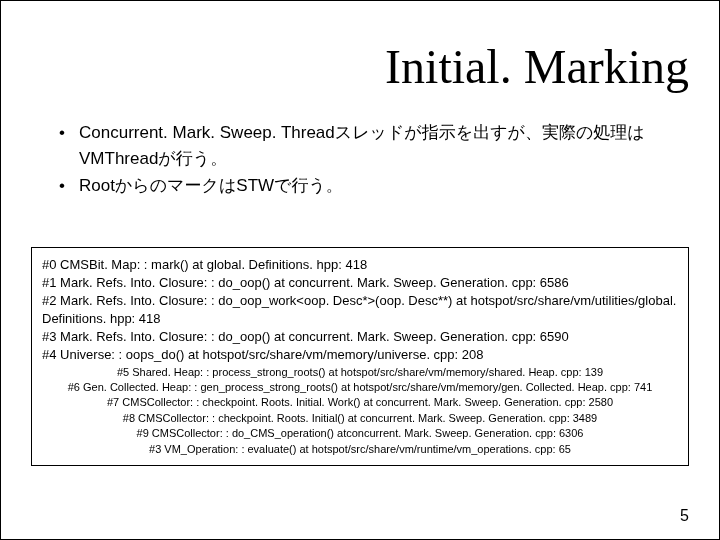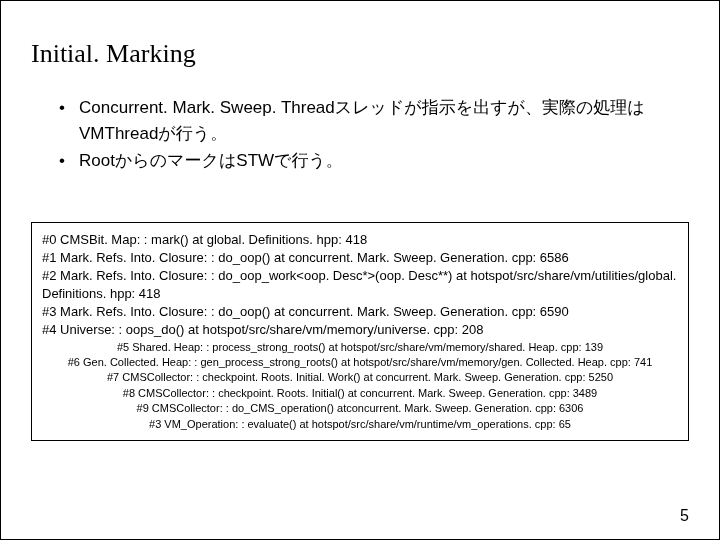--- a/index.html
+++ b/index.html
@@ -10,22 +10,22 @@
   }
   .slide {
     width: 720px;
     height: 540px;
     border: 1px solid #000;
     box-sizing: border-box;
     position: relative;
     padding: 20px 30px 30px 30px;
   }
   .title {
-    text-align: left;
-    font-size: 26px;
+    text-align: right;
+    font-size: 48px;
     margin: 18px 0 26px 0;
     font-weight: normal;
   }
   .bullets {
     margin: 0 0 14px 28px;
     padding: 0;
     list-style: none;
     font-size: 17px;
     line-height: 1.5;
     font-family: Arial, "Hiragino Sans", "Meiryo", sans-serif;
@@ -72,21 +72,21 @@
     </ul>
 
   <div class="trace-box">
       <div class="trace-line">#0  CMSBit. Map: : mark() at global. Definitions. hpp: 418</div>
       <div class="trace-line">#1  Mark. Refs. Into. Closure: : do_oop() at concurrent. Mark. Sweep. Generation. cpp: 6586</div>
       <div class="trace-line">#2  Mark. Refs. Into. Closure: : do_oop_work&lt;oop. Desc*&gt;(oop. Desc**)  at hotspot/src/share/vm/utilities/global. Definitions. hpp: 418</div>
       <div class="trace-line">#3  Mark. Refs. Into. Closure: : do_oop() at concurrent. Mark. Sweep. Generation. cpp: 6590</div>
       <div class="trace-line">#4  Universe: : oops_do() at hotspot/src/share/vm/memory/universe. cpp: 208</div>
       <div class="trace-line small">#5  Shared. Heap: : process_strong_roots() at hotspot/src/share/vm/memory/shared. Heap. cpp: 139</div>
       <div class="trace-line small">#6  Gen. Collected. Heap: : gen_process_strong_roots() at hotspot/src/share/vm/memory/gen. Collected. Heap. cpp: 741</div>
-      <div class="trace-line small">#7  CMSCollector: : checkpoint. Roots. Initial. Work() at concurrent. Mark. Sweep. Generation. cpp: 5250</div>
+      <div class="trace-line small">#7  CMSCollector: : checkpoint. Roots. Initial. Work() at concurrent. Mark. Sweep. Generation. cpp: 2580</div>
       <div class="trace-line small">#8  CMSCollector: : checkpoint. Roots. Initial() at concurrent. Mark. Sweep. Generation. cpp: 3489</div>
       <div class="trace-line small">#9  CMSCollector: : do_CMS_operation() atconcurrent. Mark. Sweep. Generation. cpp: 6306</div>
       <div class="trace-line small">#3 VM_Operation: : evaluate() at hotspot/src/share/vm/runtime/vm_operations. cpp: 65</div>
     </div>
 
   <div class="page-num">5</div>
 
 </div>
 
 </body></html>

